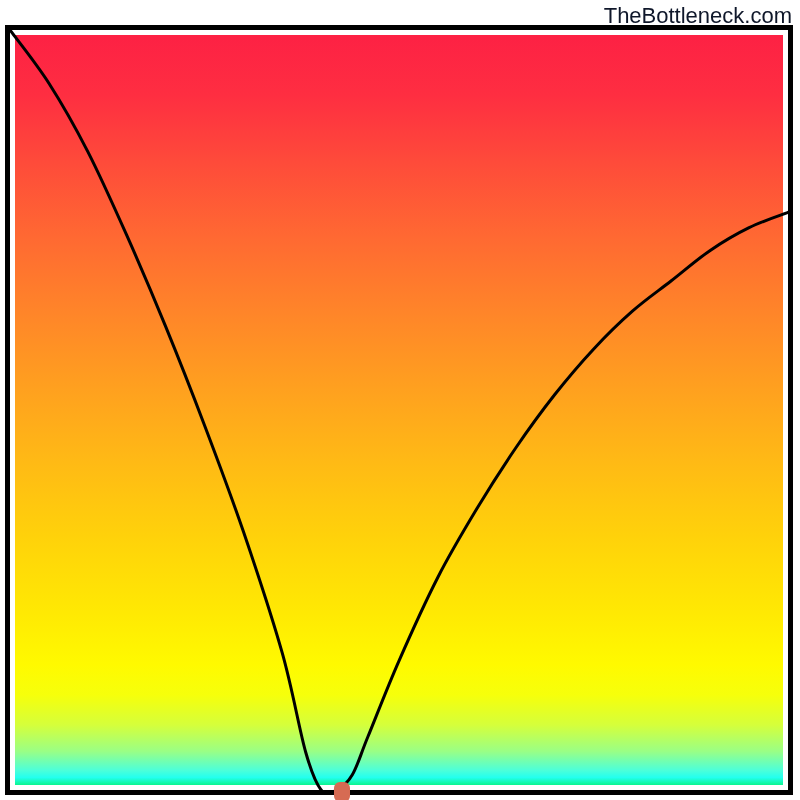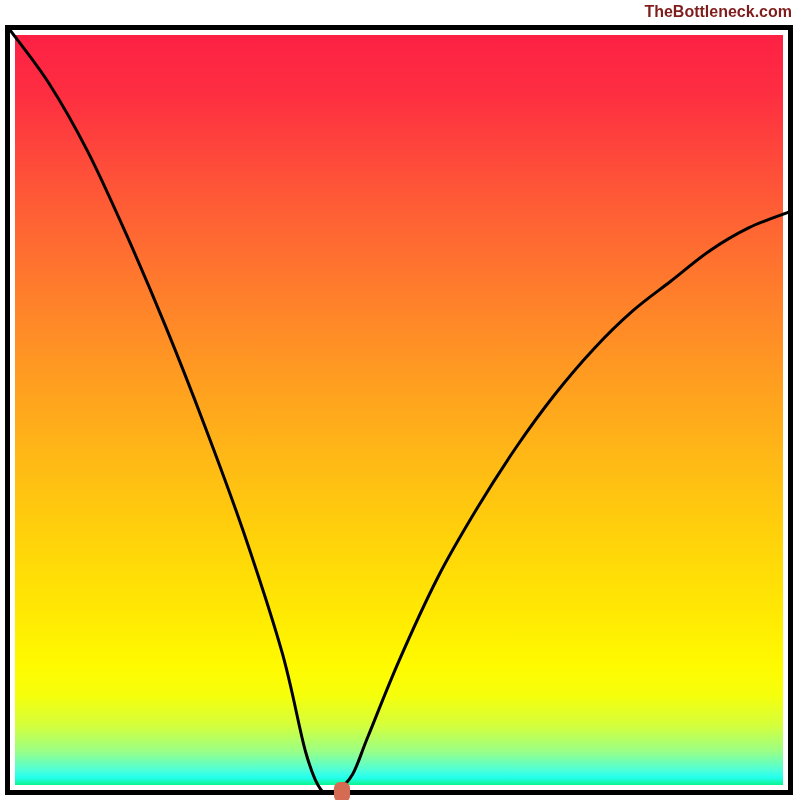--- a/index.html
+++ b/index.html
@@ -45,23 +45,23 @@
       #4effd8 98%,
       #24ffee 99%,
       #0bf58f 100%
     );
   }
   .watermark {
     position: absolute;
     top: 3px;
     right: 8px;
     font-family: Arial, Helvetica, sans-serif;
-    font-size: 16px;
-    font-weight: bold;
-    color: #7f1d1d;
+    font-size: 22px;
+    font-weight: normal;
+    color: #0f172a;
     letter-spacing: 0px;
   }
   svg.curve {
     position: absolute;
     left: 0;
     top: 0;
     width: 100%;
     height: 100%;
     pointer-events: none;
   }

